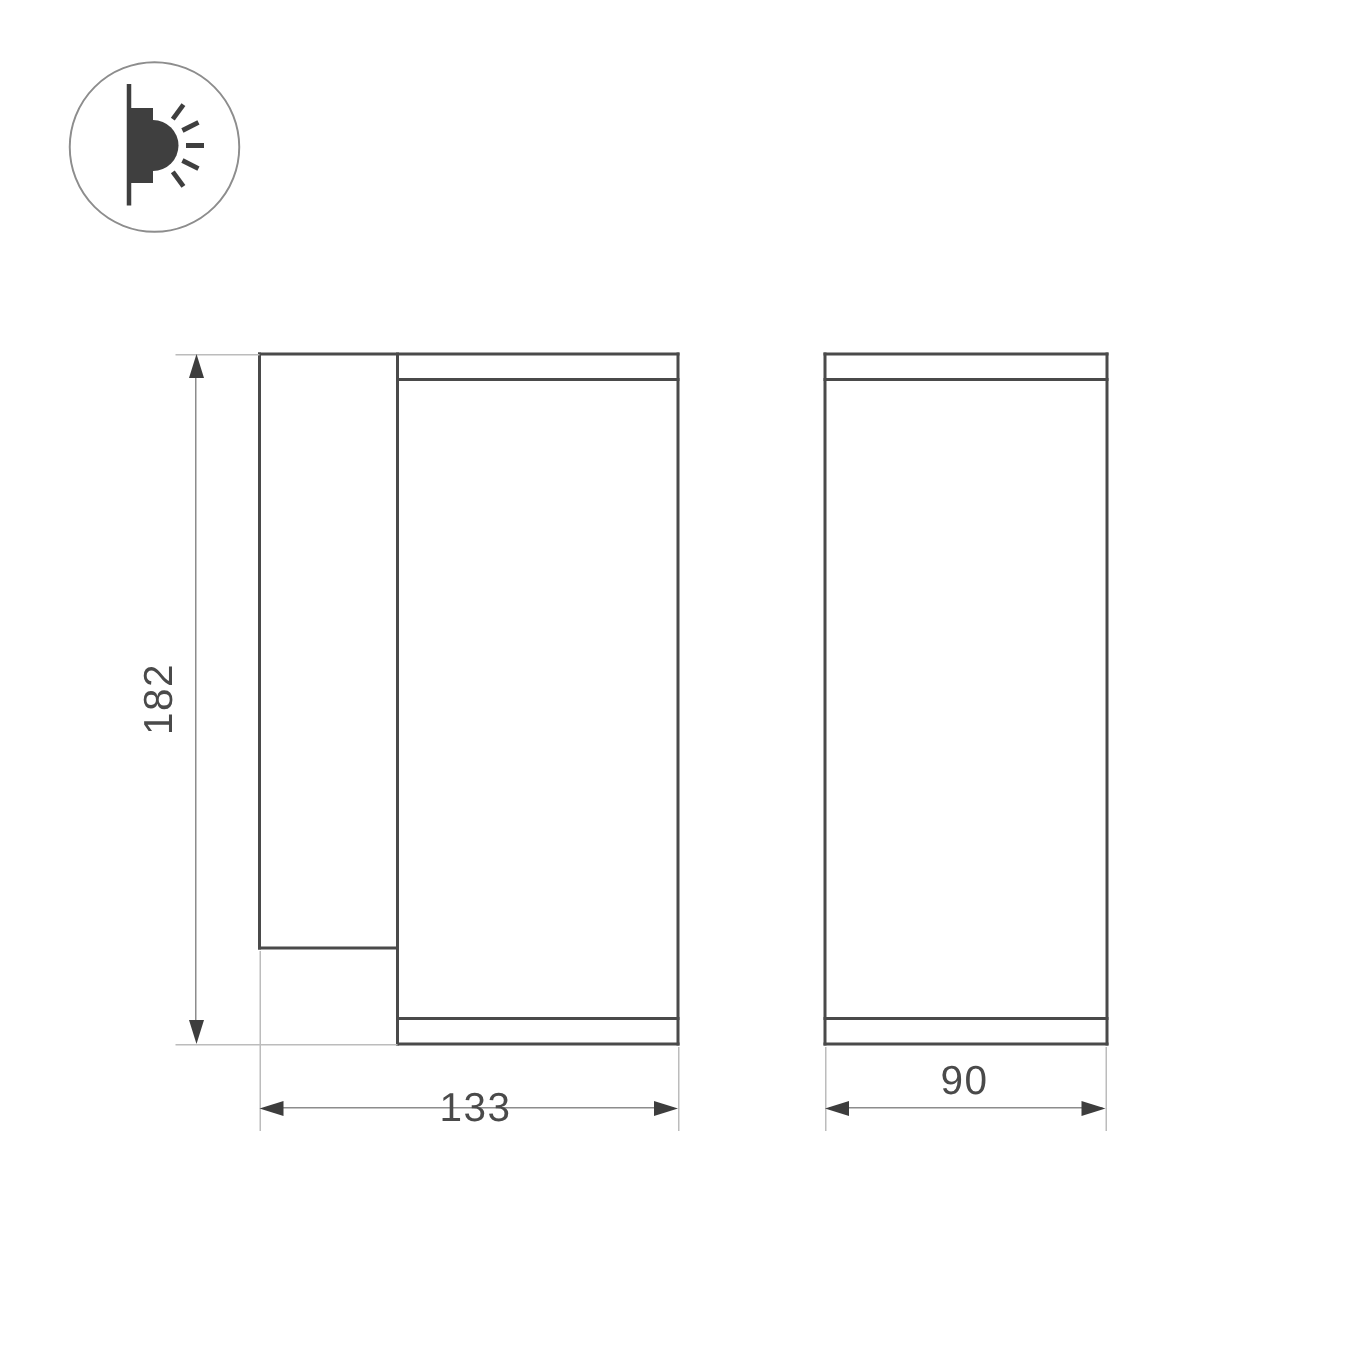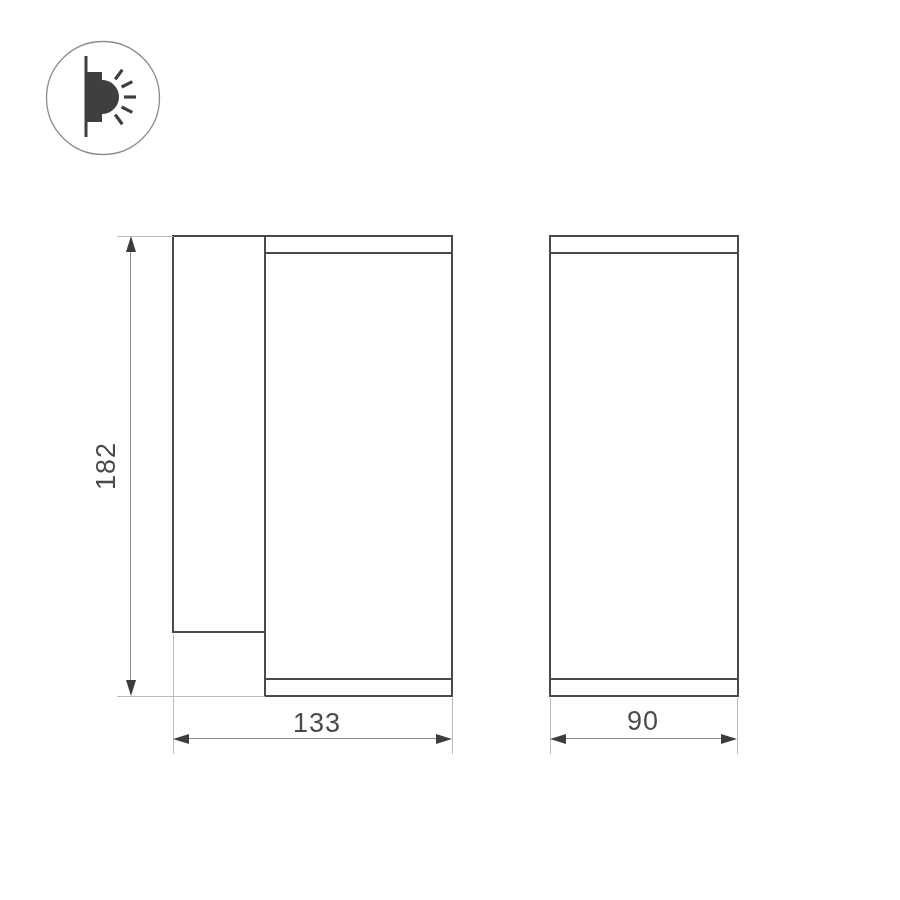--- a/index.html
+++ b/index.html
@@ -108,21 +108,21 @@
   <div>
 
     <div class="ext" style="left:173px;top:634px;width:1px;height:120px;"></div>
     <div class="ext" style="left:452px;top:698px;width:1px;height:56px;"></div>
 
     <div class="dim" style="left:176px;top:738px;width:273px;height:1px;"></div>
 
     <div class="arrow left" style="left:173px;top:734px;"></div>
     <div class="arrow right" style="left:436px;top:734px;"></div>
 
-    <div class="dim-label" style="left:317px;top:723px;">133</div>
+    <div class="dim-label" style="left:317px;top:739px;">133</div>
   </div>
 
   <div>
 
     <div class="ext" style="left:550px;top:698px;width:1px;height:56px;"></div>
     <div class="ext" style="left:737px;top:698px;width:1px;height:56px;"></div>
 
     <div class="dim" style="left:553px;top:738px;width:182px;height:1px;"></div>
 
     <div class="arrow left" style="left:550px;top:734px;"></div>

